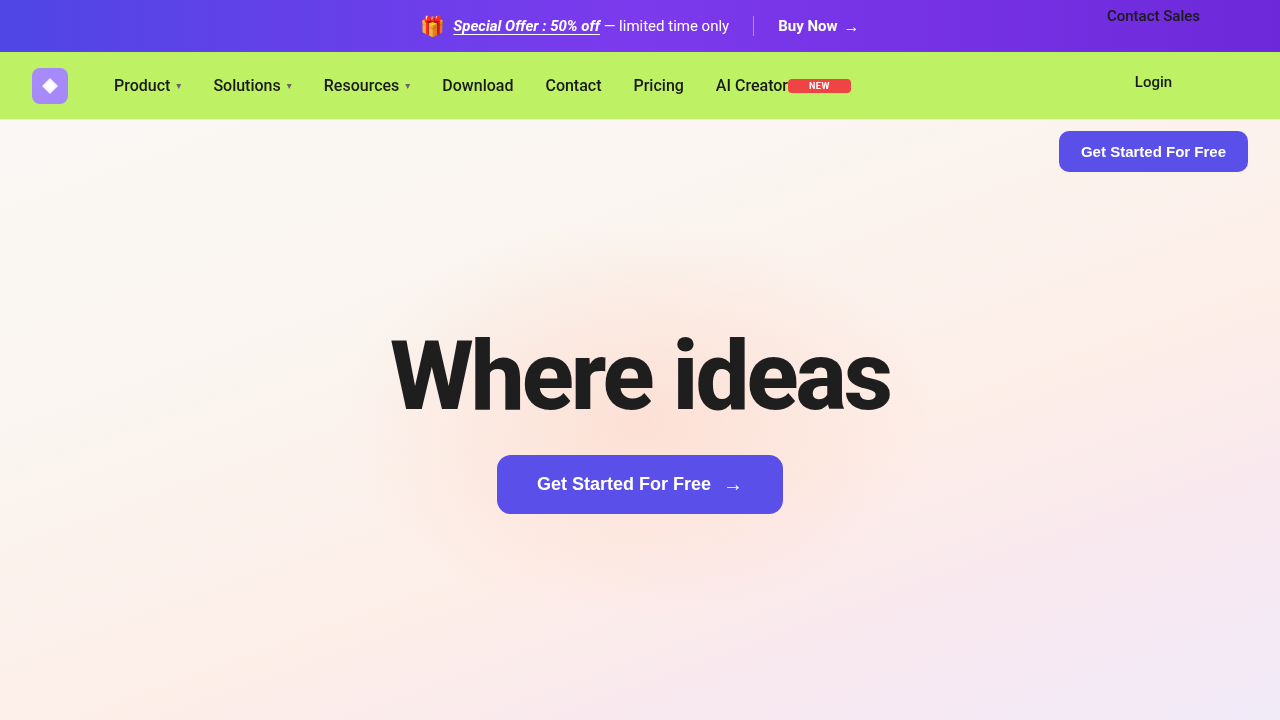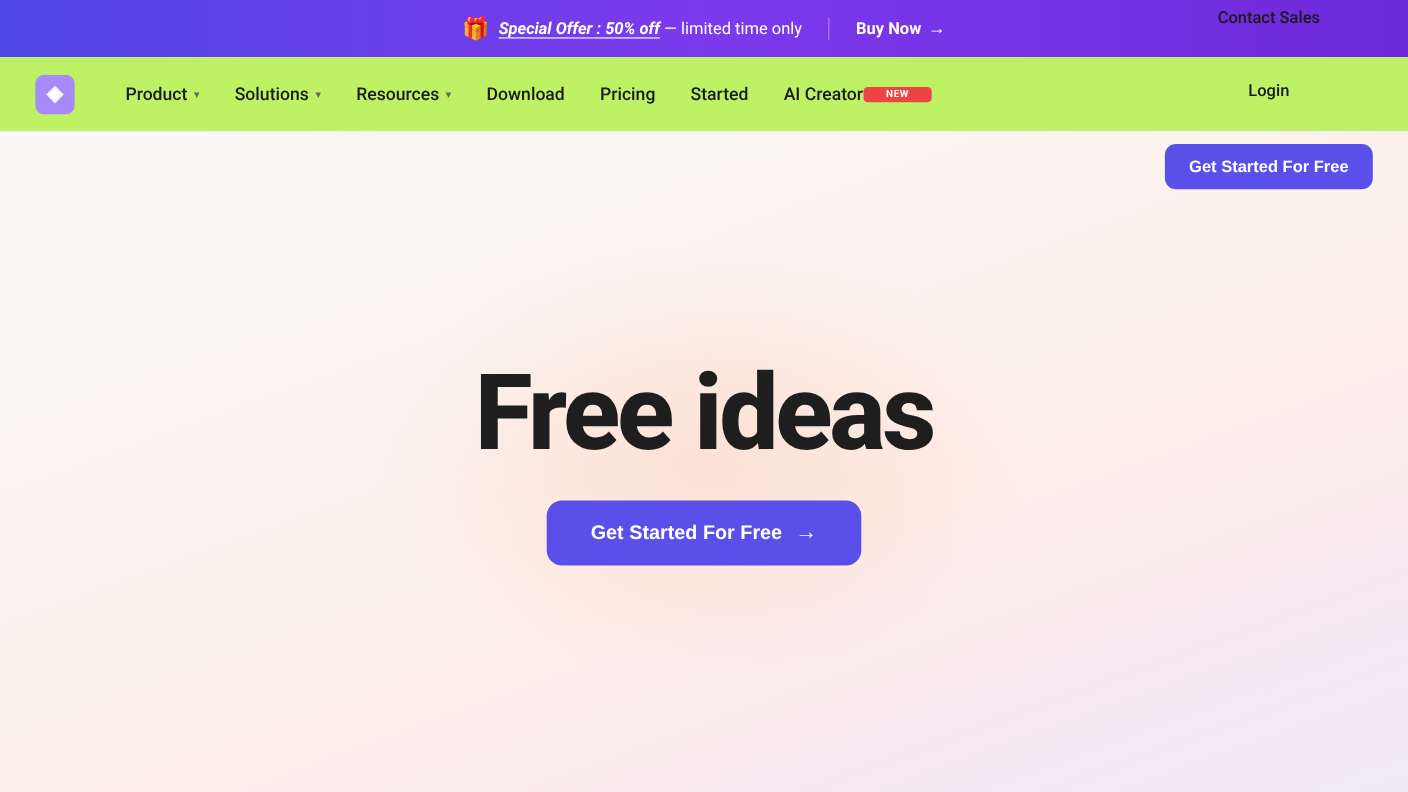--- a/index.html
+++ b/index.html
@@ -276,41 +276,41 @@
     <div class="nav-item">
       <span>Resources</span>
       <span class="chevron">▾</span>
     </div>
 
     <div class="nav-item">
       <span>Download</span>
     </div>
 
     <div class="nav-item">
+      <span>Contact</span>
+    </div>
+
+    <div class="nav-item">
       <span>Pricing</span>
-    </div>
-
-    <div class="nav-item">
-      <span>Started</span>
     </div>
 
     <div class="nav-item nav-item-ai">
       <span>AI Creator</span>
       <span class="new-badge">NEW</span>
     </div>
   </div>
 
   <div class="nav-right">
     <span class="nav-contact">Contact Sales</span>
     <span class="nav-login">Login</span>
     <button class="nav-cta-button">Get Started For Free</button>
   </div>
 </nav>
 
 <section class="hero">
   <h1 class="hero-title">
-    <span>Free ideas</span><br>
+    <span>Where ideas</span><br>
   </h1>
   <button class="hero-cta-button">
     <span>Get Started For Free</span>
     <span class="hero-cta-arrow">→</span>
   </button>
 </section>
 
 </body></html>

